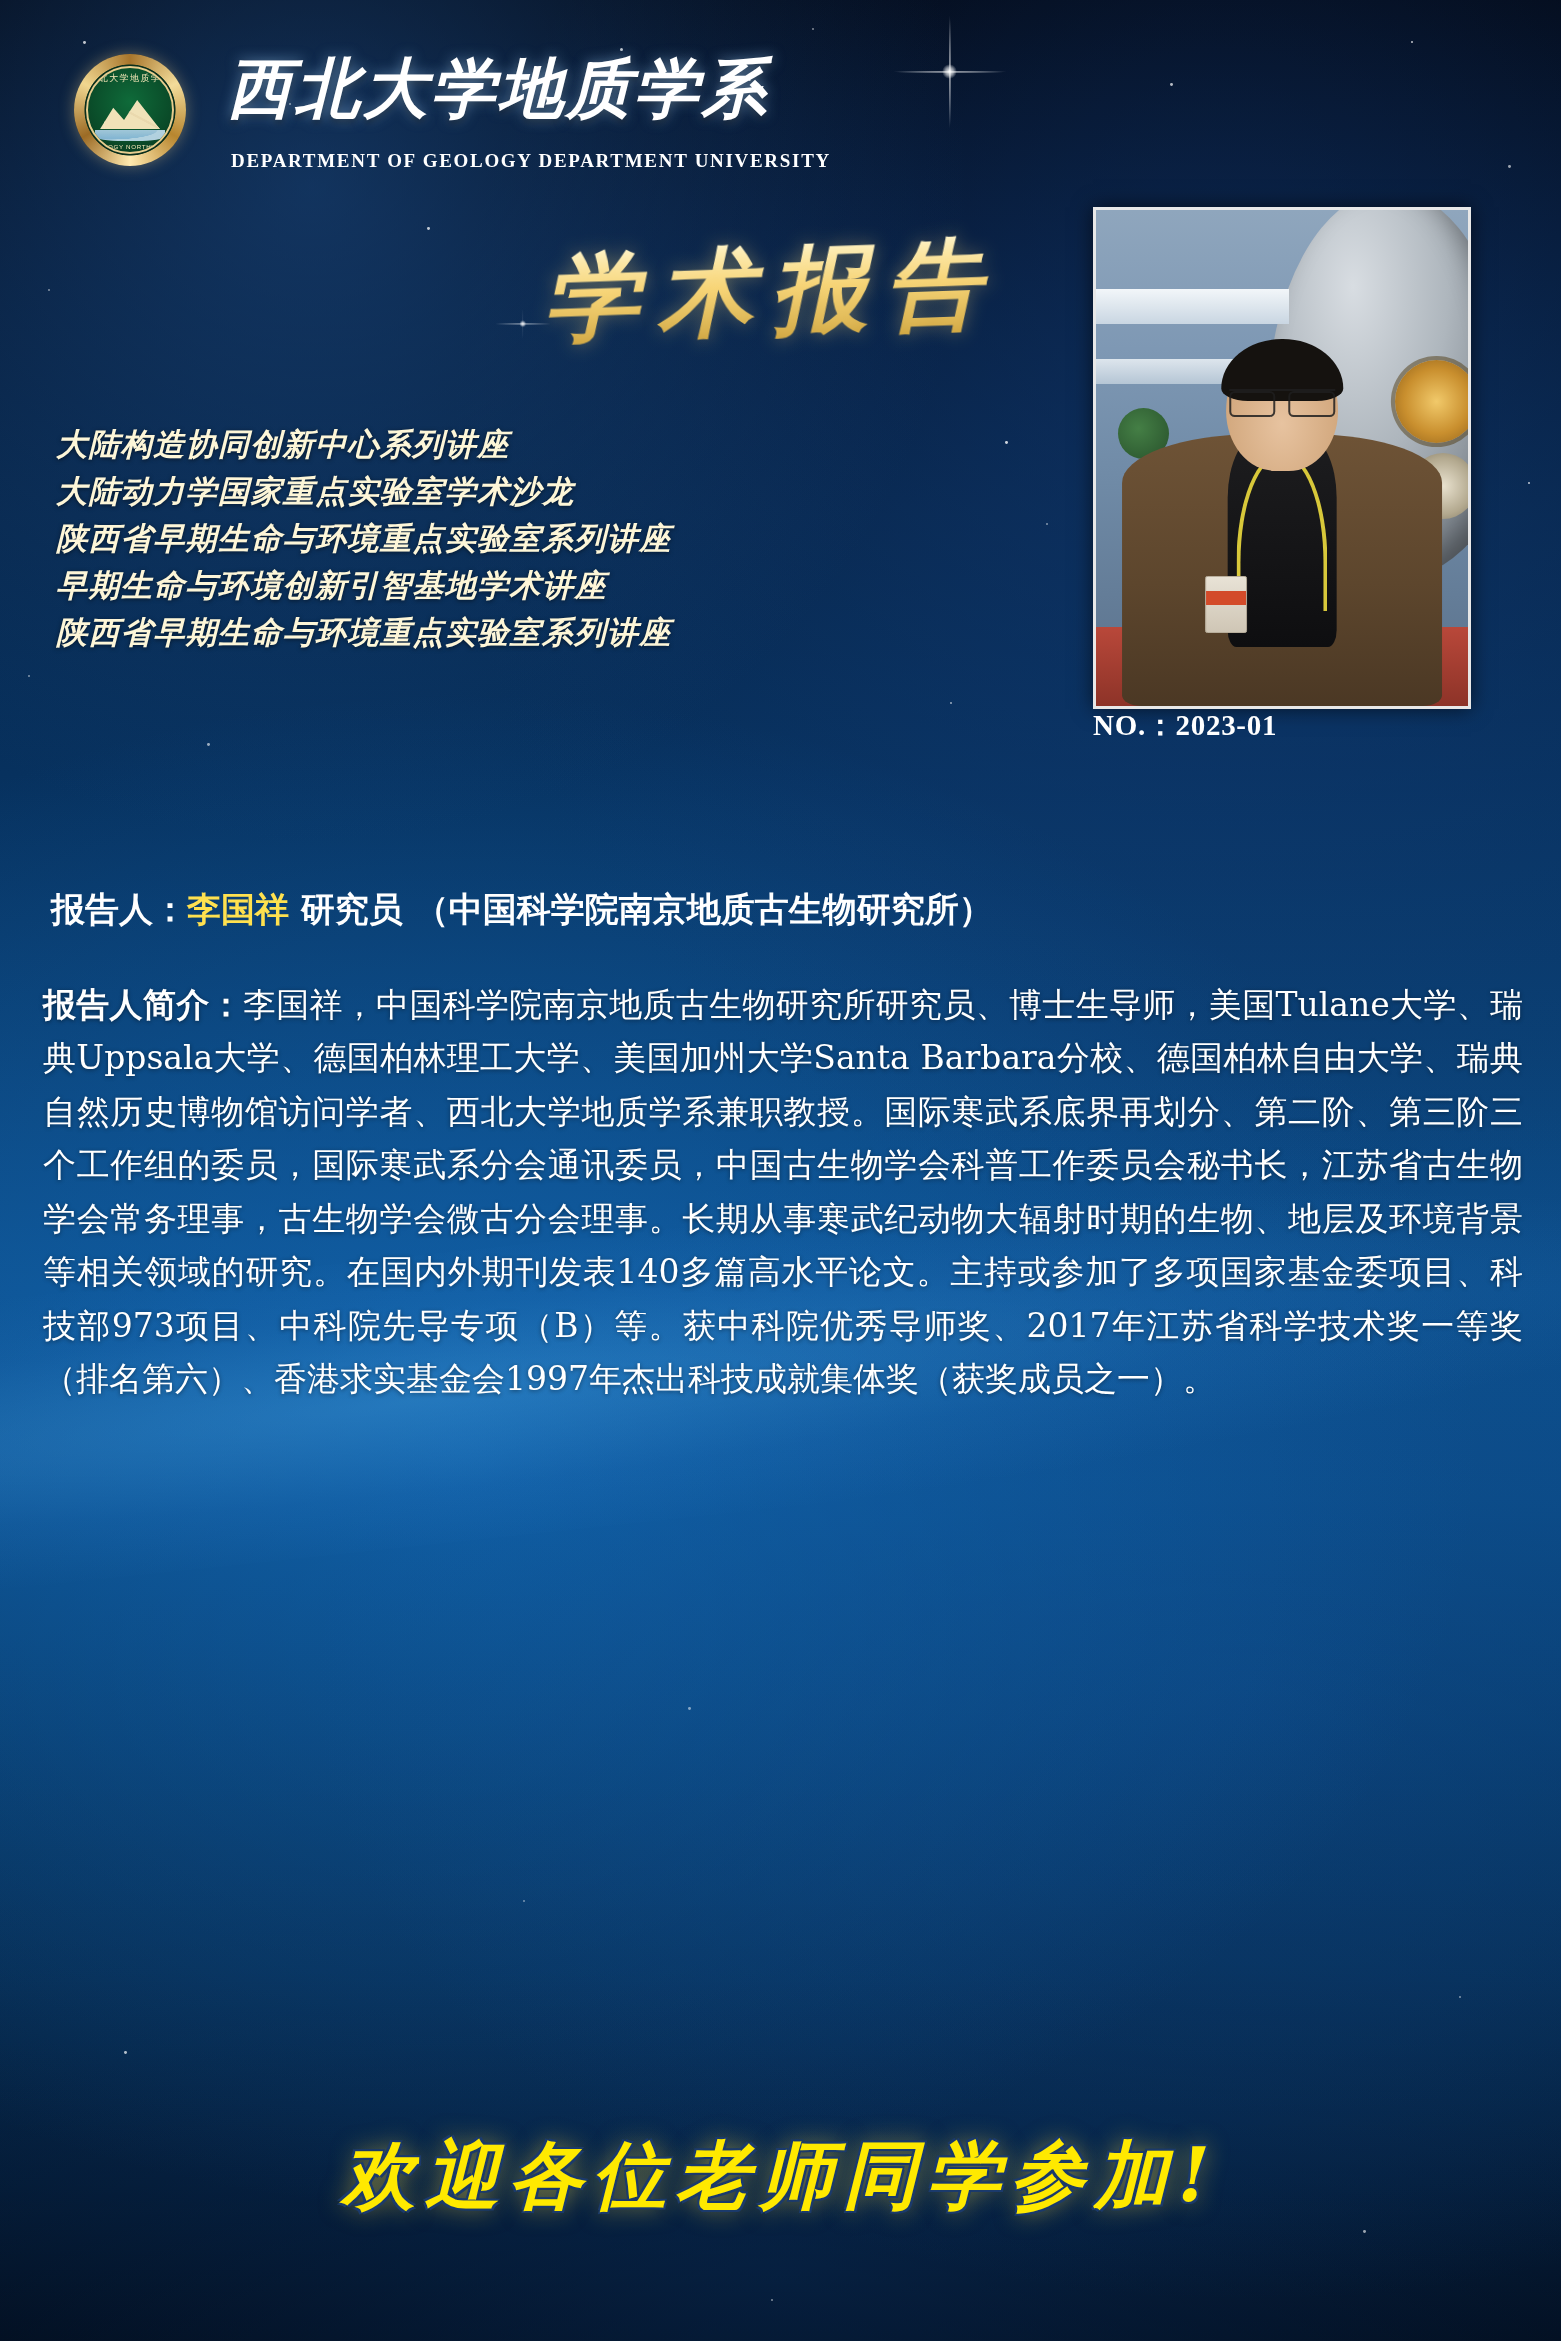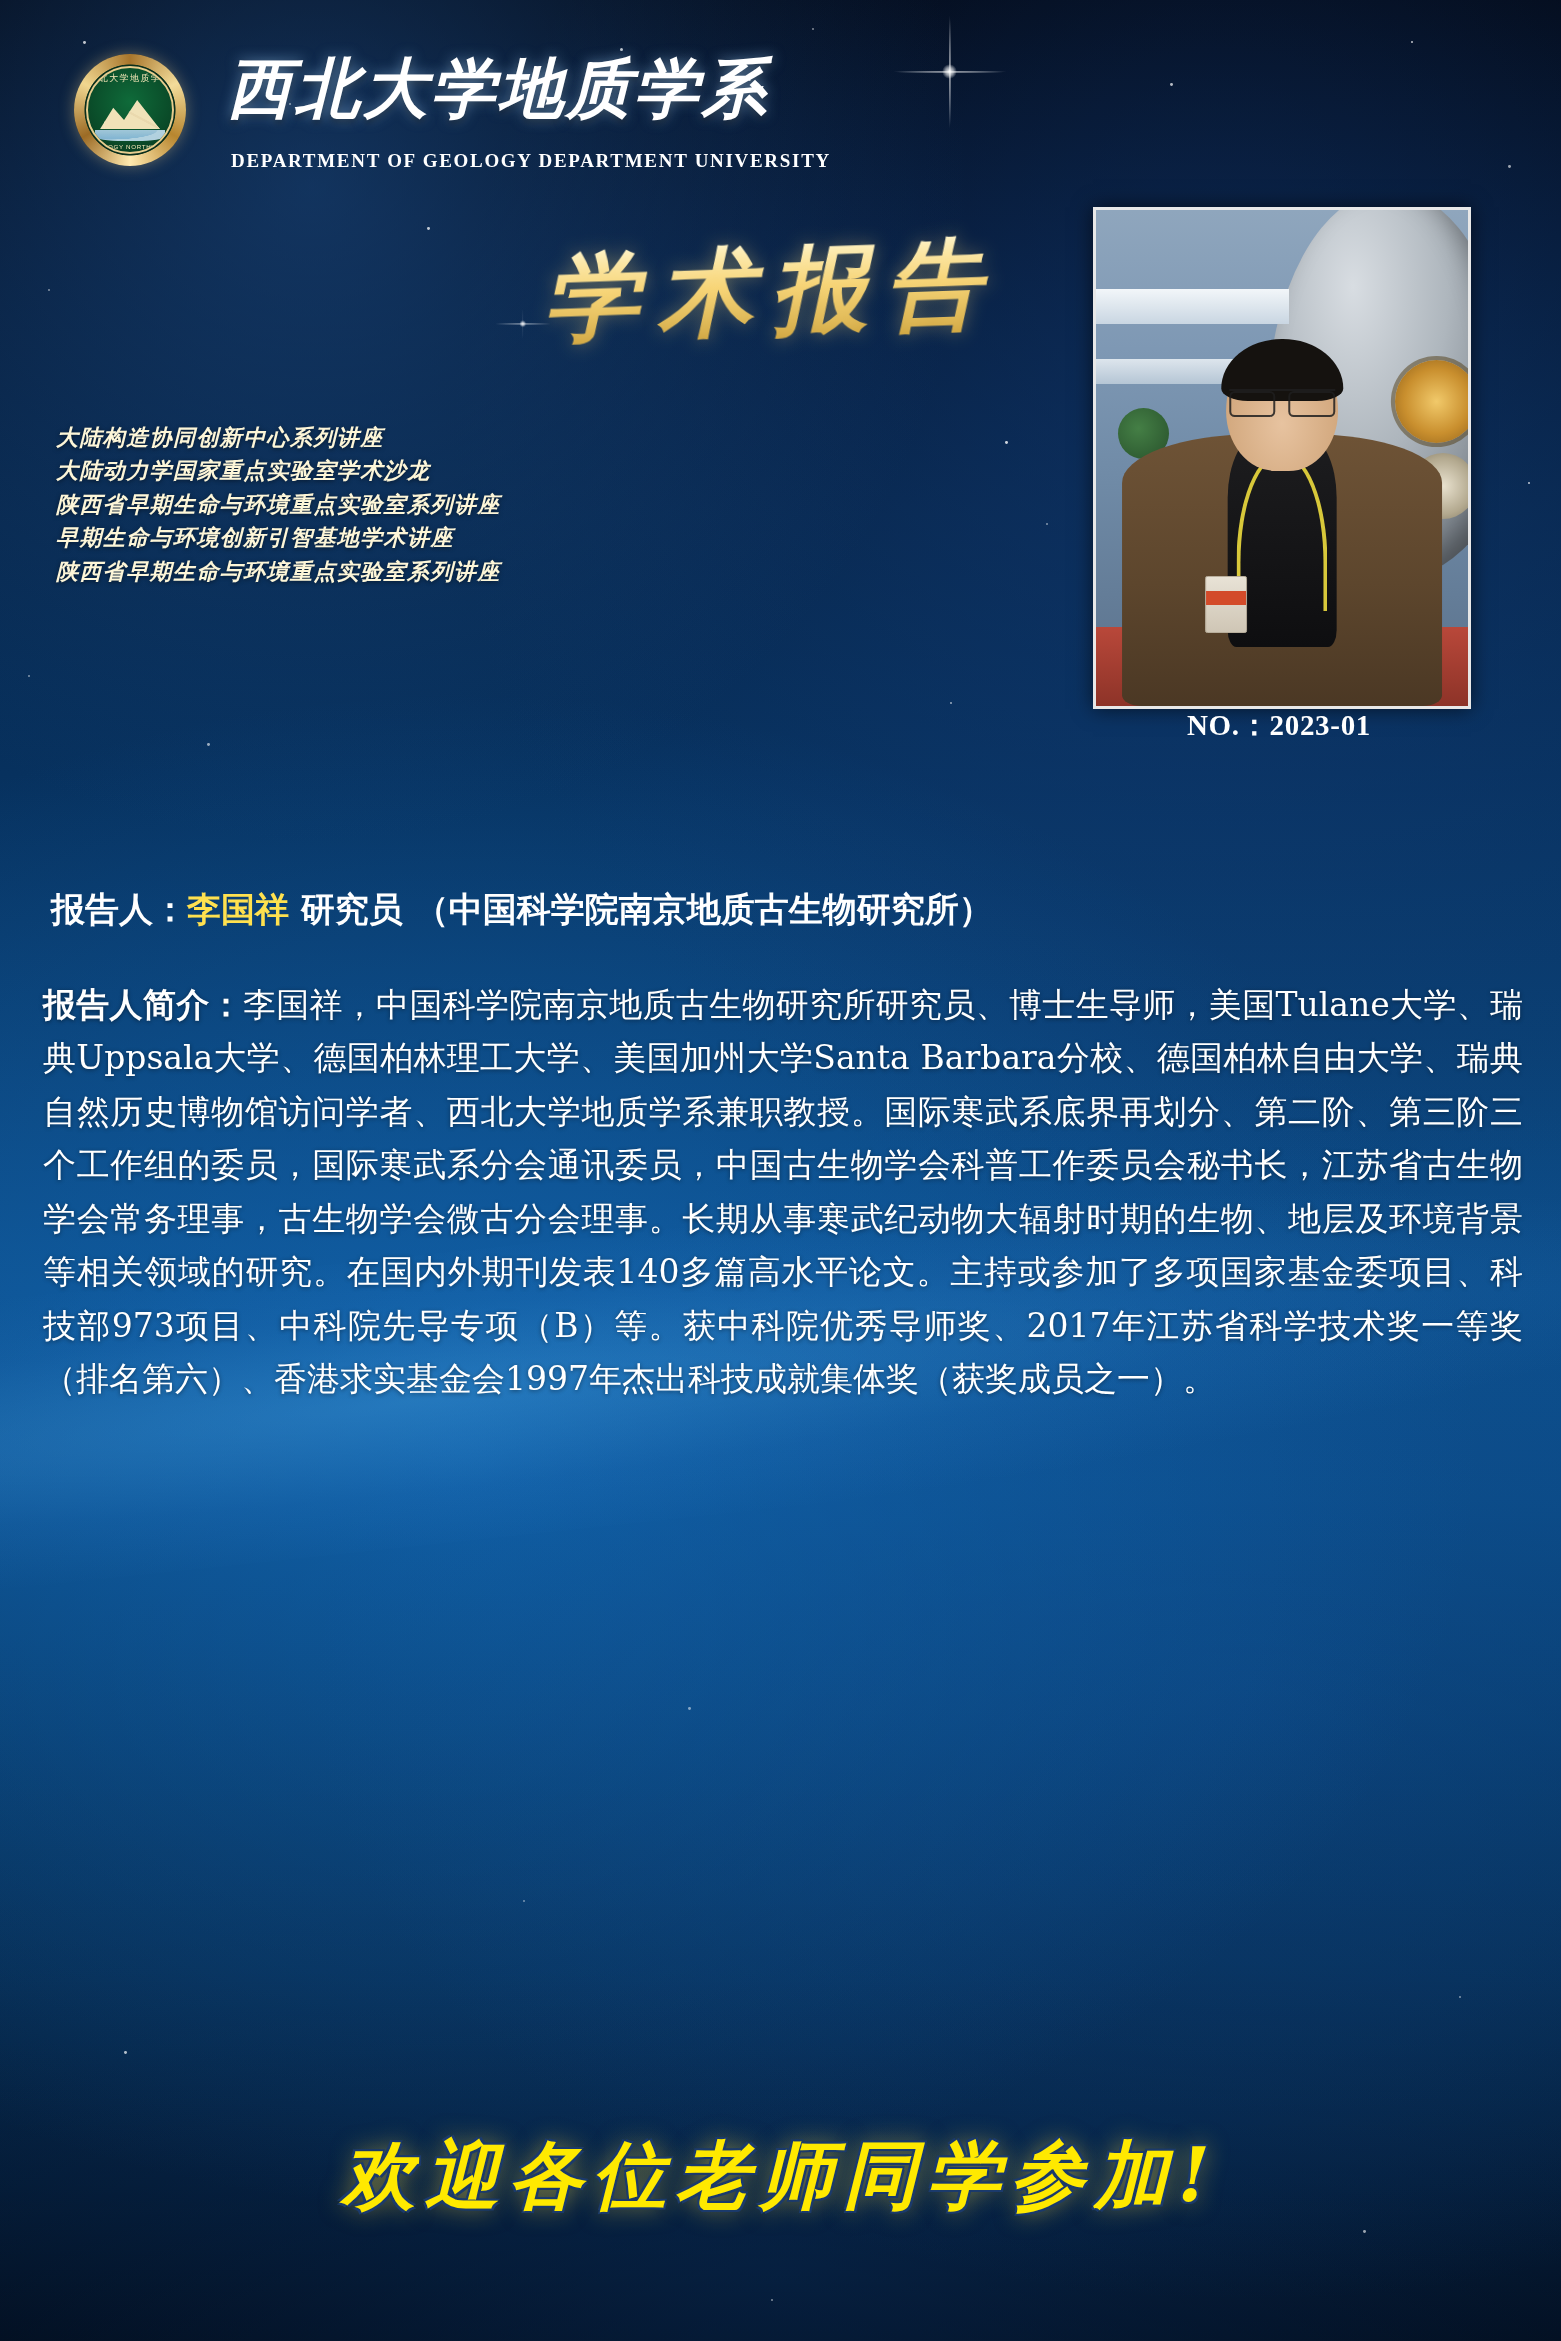--- a/index.html
+++ b/index.html
@@ -200,21 +200,21 @@
   }
 
   
   .series {
     position: absolute;
     left: 56px;
     top: 421px;
     width: 991px;
   }
   .series div {
-    font-size: 22px;
+    font-size: 31px;
     line-height: 1.52;
     color: #fdf6d8;
     font-family: "DejaVu Serif", serif;
     font-weight: 700;
     font-style: italic;
     letter-spacing: 1.4px;
     text-shadow: 0 1.4px 4.1px rgba(0,0,0,.55);
   }
 
   
@@ -396,21 +396,20 @@
     border-radius: 5.5px;
   }
   .photo .glasses::before { left: 0; }
   .photo .glasses::after { right: 0; }
 
   .photo-no {
     position: absolute;
     left: 1093px;
     top: 706px;
     width: 372px;
-    text-align: center;
     font-size: 29px;
     font-weight: 700;
     color: #ffffff;
     font-family: "Liberation Serif", serif;
     letter-spacing: 0.7px;
   }
 
   
   .topic {
     position: absolute;

